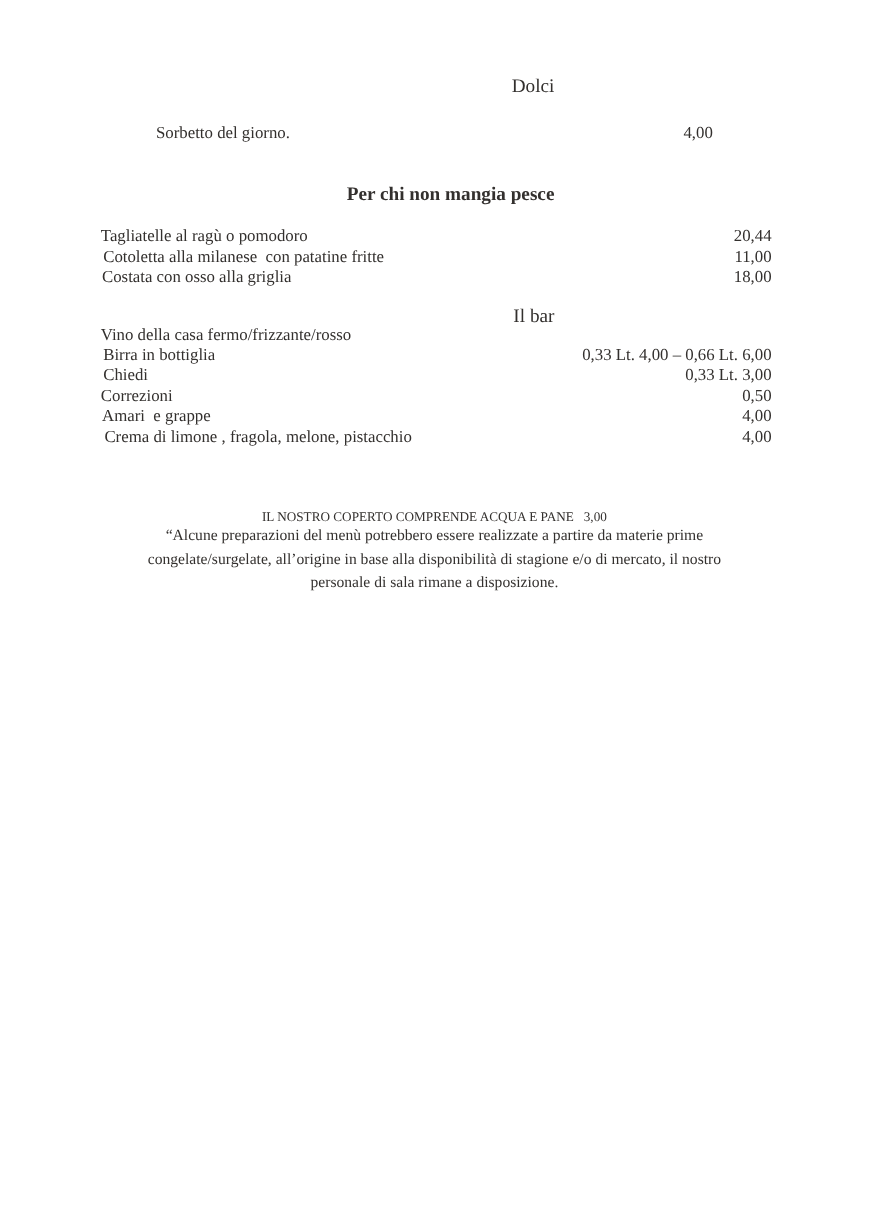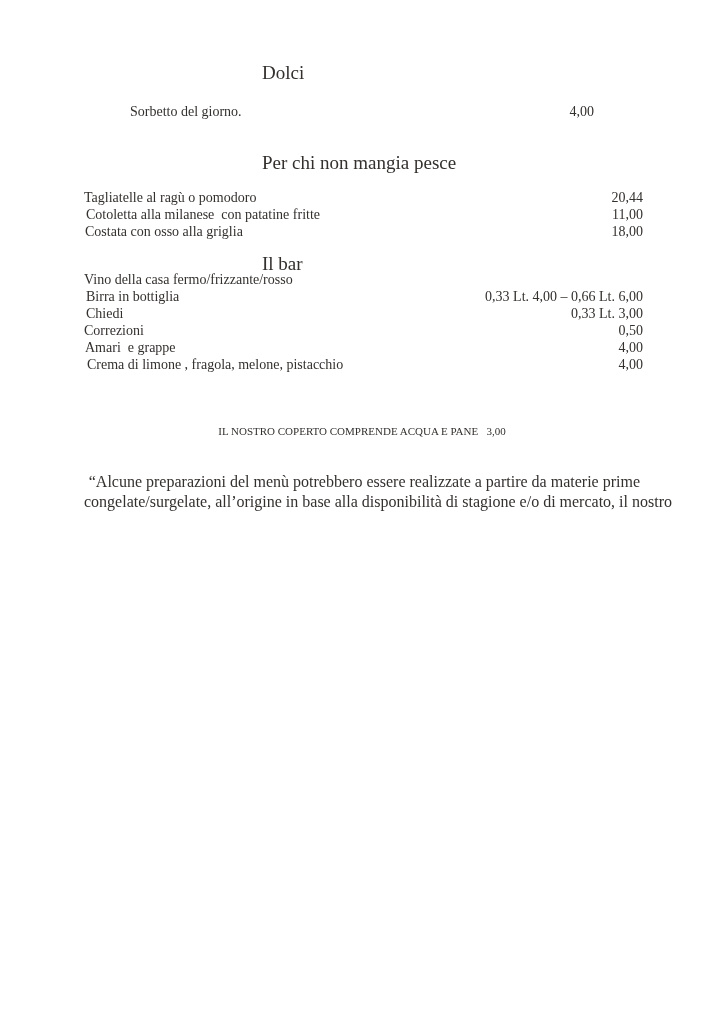--- a/index.html
+++ b/index.html
@@ -14,22 +14,22 @@
     height: 1024px;
     background: #ffffff;
     font-family: "Liberation Serif", "DejaVu Serif", serif;
     color: #33302e;
     overflow: hidden;
   }
 
   
   .section-heading {
     position: absolute;
-    text-align: left;
-    font-size: 19px;
+    text-align: right;
+    font-size: 16px;
     line-height: 17px;
     white-space: pre;
   }
 
   .menu-list {
     position: absolute;
   }
 
   .menu-row {
     position: relative;
@@ -82,20 +82,21 @@
   
   #heading-dolci {
     left: 262px;
     top: 64px;
     width: 200px;
   }
   #heading-secondi {
     left: 262px;
     top: 154px;
     width: 200px;
+    font-weight: bold;
   }
   #heading-bar {
     left: 262px;
     top: 255px;
     width: 200px;
   }
 
   
   #coperto-notice {
     position: absolute;
@@ -105,24 +106,24 @@
     text-align: center;
     font-size: 11px;
     line-height: 19px;
     white-space: pre;
   }
 
   
   #disclaimer {
     position: absolute;
     left: 84px;
-    top: 472px;
+    top: 436px;
     width: 556px;
-    text-align: right;
-    font-size: 16px;
+    text-align: center;
+    font-size: 13px;
     line-height: 19.5px;
   }
   #disclaimer .line {
     display: block;
     white-space: pre;
   }
 </style>
 </head>
 <body>
 
@@ -180,15 +181,16 @@
       <span class="item-name">Crema di limone , fragola, melone, pistacchio</span>
       <span class="item-price">4,00</span>
     </div>
   </div>
 
   <div id="coperto-notice">IL NOSTRO COPERTO COMPRENDE ACQUA E PANE   3,00</div>
 
   <div id="disclaimer">
     <span class="line">“Alcune preparazioni del menù potrebbero essere realizzate a partire da materie prime</span>
     <span class="line">congelate/surgelate, all’origine in base alla disponibilità di stagione e/o di mercato, il nostro</span>
+    <span class="line">personale di sala rimane a disposizione.</span>
   </div>
 
 </div>
 
 </body></html>

